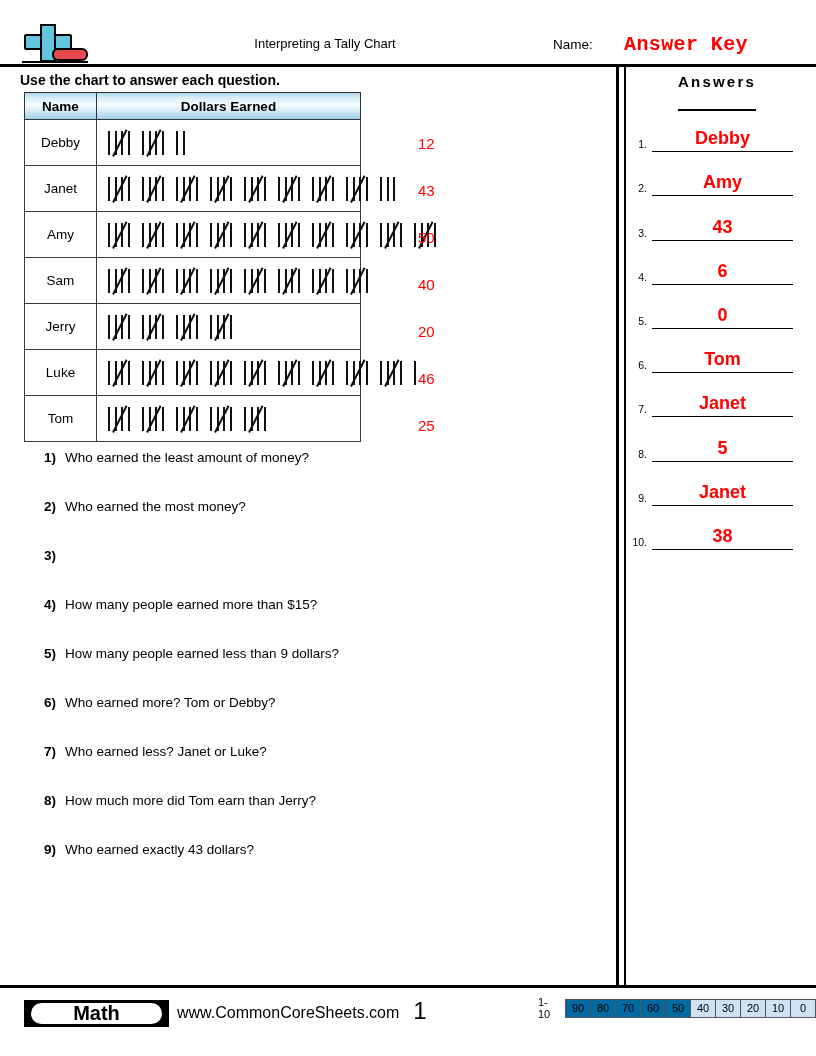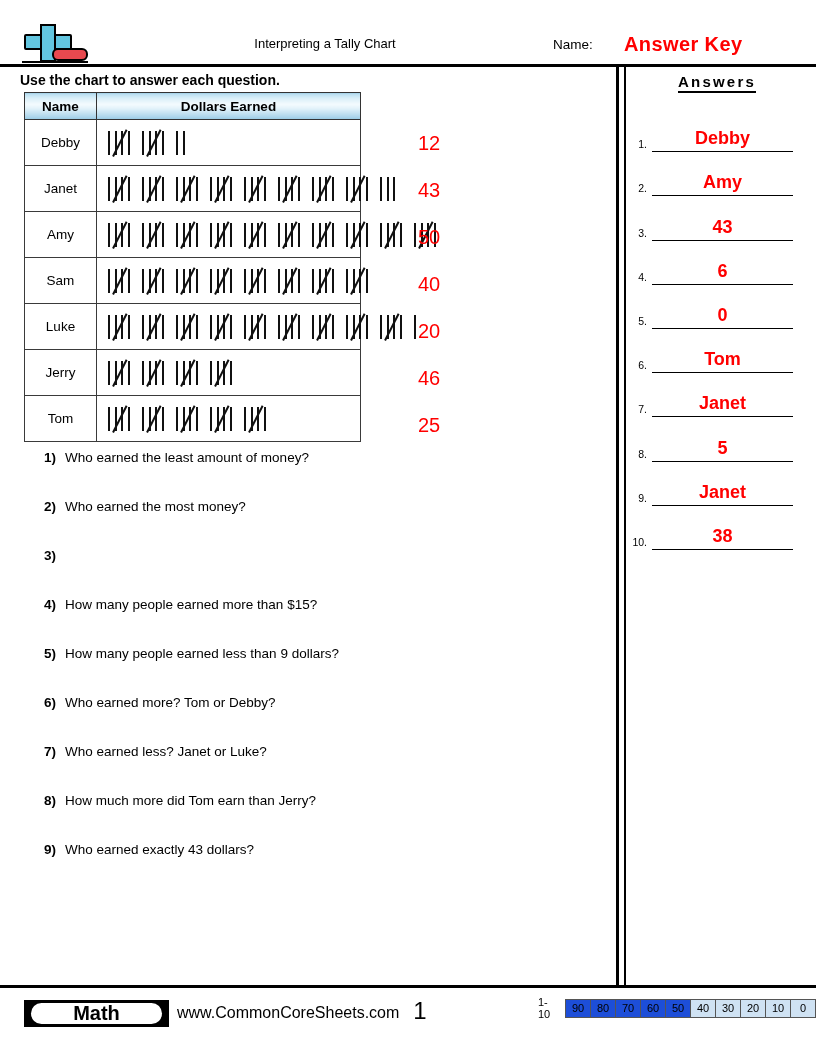--- a/index.html
+++ b/index.html
@@ -75,20 +75,21 @@
     transform: translateY(-50%);
   }
   #answer-key-title {
     position: absolute;
     left: 624px; top: 44px;
     font-size: 20px;
     font-weight: bold;
     color: #ff0000;
     letter-spacing: 0.4px;
     transform: translateY(-50%);
+    font-family: Liberation Mono, monospace;
   }
   #header-rule {
     position: absolute;
     left: 0; top: 64px;
     width: 816px; height: 3px;
     background: #000;
   }
 
   
   #divider-thick {
@@ -178,21 +179,21 @@
 
   #values-col {
     position: absolute;
     left: 418px; top: 92px;
     width: 48px;
   }
   .value-cell {
     height: 47px;
     display: flex;
     align-items: center;
-    font-size: 20px;
+    font-size: 15px;
     color: #ff0000;
   }
   .value-cell.head { height: 28px; }
 
   
   #questions {
     position: absolute;
     left: 26px; top: 450px;
     width: 560px;
   }
@@ -216,21 +217,21 @@
     position: absolute;
     left: 624px; top: 73px;
     width: 186px;
     text-align: center;
     font-size: 15px;
     font-weight: bold;
     letter-spacing: 2.2px;
   }
   #answers-heading span {
     border-bottom: 2px solid #000;
-    padding-bottom: 1px;
+    padding-bottom: 19px;
   }
   #answer-list {
     position: absolute;
     left: 630px; top: 108px;
     width: 178px;
   }
   .answer-row {
     position: relative;
     height: 44.2px;
   }
@@ -311,21 +312,21 @@
   #score-scale .cells {
     display: flex;
     border: 1px solid #555;
   }
   #score-scale .cell {
     width: 24px; height: 17px;
     border-right: 1px solid #555;
     display: flex;
     align-items: center;
     justify-content: center;
-    background: #1d4ed8;
+    background: #0369a1;
     font-size: 11px;
   }
   #score-scale .cell:last-child { border-right: none; }
   #score-scale .cell.hl { background: #cfe2f3; }
 </style>
 </head>
 <body>
 
 <div id="header">
   <div id="logo">
@@ -580,21 +581,21 @@
               <div class="s"></div>
               <div class="s"></div>
               <div class="s"></div>
               <div class="s"></div>
               <div class="slash"></div>
             </div>
           </div>
         </td>
       </tr>
       <tr>
-        <td class="name-cell">Luke</td>
+        <td class="name-cell">Jerry</td>
         <td class="tally-cell">
           <div class="tally-row">
             <div class="tally-group five">
               <div class="s"></div>
               <div class="s"></div>
               <div class="s"></div>
               <div class="s"></div>
               <div class="slash"></div>
             </div>
             <div class="tally-group five">
@@ -610,64 +611,26 @@
               <div class="s"></div>
               <div class="s"></div>
               <div class="slash"></div>
             </div>
             <div class="tally-group five">
               <div class="s"></div>
               <div class="s"></div>
               <div class="s"></div>
               <div class="s"></div>
               <div class="slash"></div>
-            </div>
-            <div class="tally-group five">
-              <div class="s"></div>
-              <div class="s"></div>
-              <div class="s"></div>
-              <div class="s"></div>
-              <div class="slash"></div>
-            </div>
-            <div class="tally-group five">
-              <div class="s"></div>
-              <div class="s"></div>
-              <div class="s"></div>
-              <div class="s"></div>
-              <div class="slash"></div>
-            </div>
-            <div class="tally-group five">
-              <div class="s"></div>
-              <div class="s"></div>
-              <div class="s"></div>
-              <div class="s"></div>
-              <div class="slash"></div>
-            </div>
-            <div class="tally-group five">
-              <div class="s"></div>
-              <div class="s"></div>
-              <div class="s"></div>
-              <div class="s"></div>
-              <div class="slash"></div>
-            </div>
-            <div class="tally-group five">
-              <div class="s"></div>
-              <div class="s"></div>
-              <div class="s"></div>
-              <div class="s"></div>
-              <div class="slash"></div>
-            </div>
-            <div class="tally-group partial" style="width:2.2px">
-              <div class="s"></div>
             </div>
           </div>
         </td>
       </tr>
       <tr>
-        <td class="name-cell">Jerry</td>
+        <td class="name-cell">Luke</td>
         <td class="tally-cell">
           <div class="tally-row">
             <div class="tally-group five">
               <div class="s"></div>
               <div class="s"></div>
               <div class="s"></div>
               <div class="s"></div>
               <div class="slash"></div>
             </div>
             <div class="tally-group five">
@@ -683,20 +646,58 @@
               <div class="s"></div>
               <div class="s"></div>
               <div class="slash"></div>
             </div>
             <div class="tally-group five">
               <div class="s"></div>
               <div class="s"></div>
               <div class="s"></div>
               <div class="s"></div>
               <div class="slash"></div>
+            </div>
+            <div class="tally-group five">
+              <div class="s"></div>
+              <div class="s"></div>
+              <div class="s"></div>
+              <div class="s"></div>
+              <div class="slash"></div>
+            </div>
+            <div class="tally-group five">
+              <div class="s"></div>
+              <div class="s"></div>
+              <div class="s"></div>
+              <div class="s"></div>
+              <div class="slash"></div>
+            </div>
+            <div class="tally-group five">
+              <div class="s"></div>
+              <div class="s"></div>
+              <div class="s"></div>
+              <div class="s"></div>
+              <div class="slash"></div>
+            </div>
+            <div class="tally-group five">
+              <div class="s"></div>
+              <div class="s"></div>
+              <div class="s"></div>
+              <div class="s"></div>
+              <div class="slash"></div>
+            </div>
+            <div class="tally-group five">
+              <div class="s"></div>
+              <div class="s"></div>
+              <div class="s"></div>
+              <div class="s"></div>
+              <div class="slash"></div>
+            </div>
+            <div class="tally-group partial" style="width:2.2px">
+              <div class="s"></div>
             </div>
           </div>
         </td>
       </tr>
       <tr>
         <td class="name-cell">Tom</td>
         <td class="tally-cell">
           <div class="tally-row">
             <div class="tally-group five">
               <div class="s"></div>

